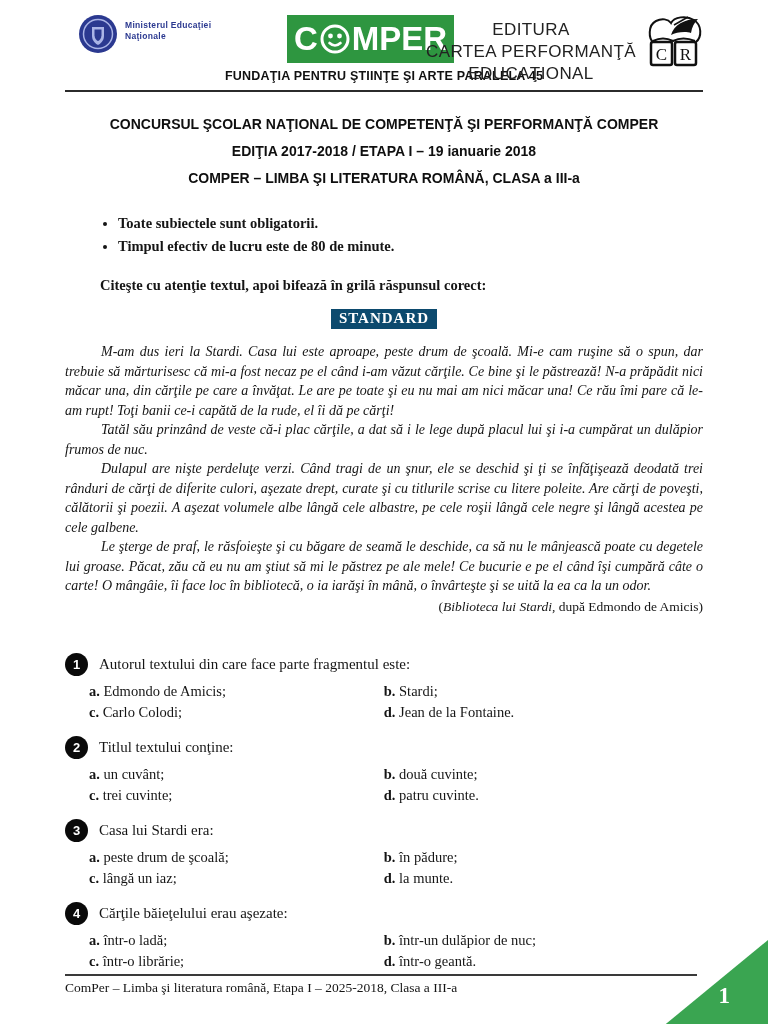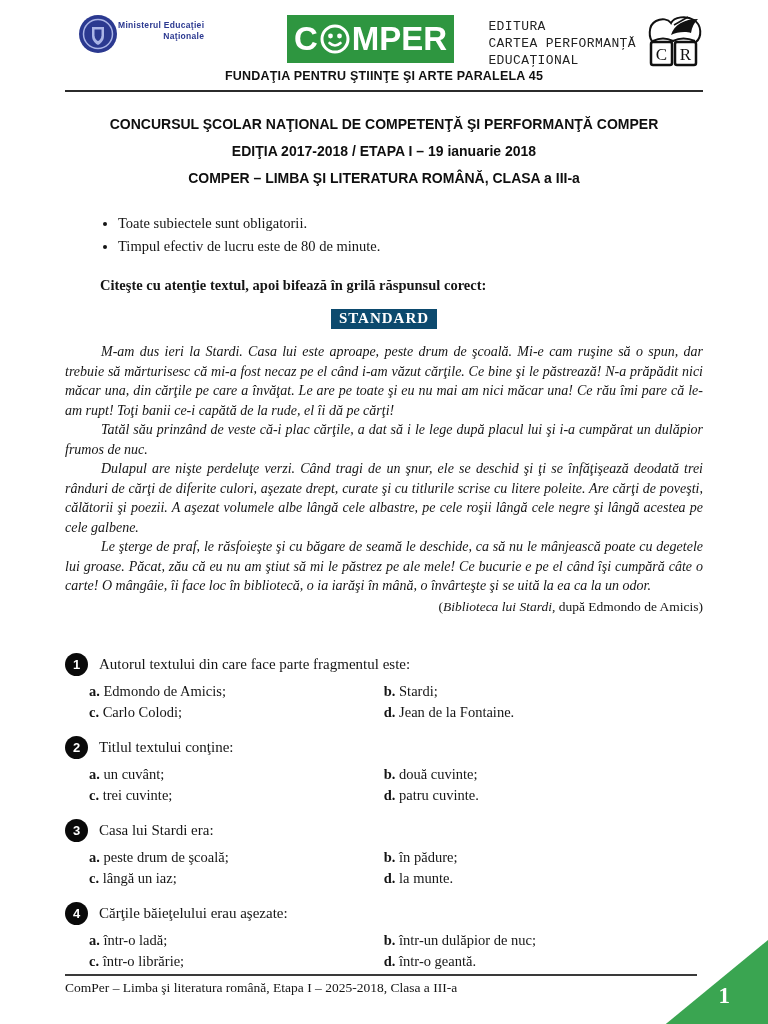--- a/index.html
+++ b/index.html
@@ -5,50 +5,50 @@
   * { margin: 0; padding: 0; box-sizing: border-box; }
   html, body { background: #ffffff; }
   body { width: 768px; height: 1024px; position: relative; overflow: hidden;
          font-family: "Liberation Serif", serif; color: #151515; }
 
   .page { position: relative; width: 768px; height: 1024px; }
 
   
   .logo-row { position: relative; height: 56px; margin-top: 13px; }
 
-  .ministry { position: absolute; left: 78px; top: 1px; display: flex; align-items: flex-start; text-align: right; }
+  .ministry { position: absolute; left: 78px; top: 1px; display: flex; gap: 7px; align-items: flex-start; }
   .seal { width: 40px; height: 40px; flex: 0 0 auto; }
   .ministry-text { font-family: "Liberation Sans", sans-serif; color: #2b3990;
                    font-size: 8.5px; font-weight: bold; line-height: 1.35; padding-top: 6px;
                    letter-spacing: 0.3px; }
 
   .comper-logo { position: absolute; left: 287px; top: 2px; width: 167px; height: 48px;
                  background: #2e9640; color: #ffffff; display: flex; align-items: center;
                  justify-content: center; font-family: "Liberation Sans", sans-serif;
                  font-weight: bold; font-size: 33px; letter-spacing: 0px; }
   .comper-logo .smiley { margin: 0 1px; display: block; }
 
-  .editura { position: absolute; right: 132px; top: 6px; text-align: left;
-             font-family: Liberation Mono, monospace; font-size: 13px; line-height: 1.3;
+  .editura { position: absolute; right: 132px; top: 6px; text-align: center;
+             font-family: Liberation Sans, sans-serif; font-size: 17px; line-height: 1.3;
              letter-spacing: 0.4px; color: #222; }
 
   .cr-logo { position: absolute; right: 64px; top: 0px; width: 60px; height: 60px; }
 
   .foundation { text-align: center; font-family: "Liberation Sans", sans-serif;
                 font-weight: bold; font-size: 12.5px; letter-spacing: 0.2px;
                 color: #111; }
 
   .header-rule { border: 0; border-top: 2px solid #2b2b2b; margin: 7px 65px 0 65px; }
 
   
   .titles { margin-top: 19px; text-align: center; font-family: "Liberation Sans", sans-serif;
             font-weight: bold; font-size: 14px; line-height: 27px; color: #0f0f0f; }
 
   
-  .bullets { margin: 20px 0 0 118px; font-weight: normal; font-size: 14.5px; line-height: 23px; }
+  .bullets { margin: 20px 0 0 118px; font-weight: bold; font-size: 14.5px; line-height: 23px; }
   .bullets li { margin: 0; }
 
   .read-prompt { margin: 19px 0 0 100px; font-weight: bold; font-size: 14.5px; }
 
   .standard-wrap { margin-top: 15px; text-align: center; }
   .standard-badge { display: inline-block; background: #0c4a6e; color: #fff; font-weight: bold;
                     font-size: 15px; padding: 1px 8px 2px 8px; letter-spacing: 1px; }
 
   
   .passage { margin: 13px 65px 0 65px; font-style: italic; font-size: 14px;

